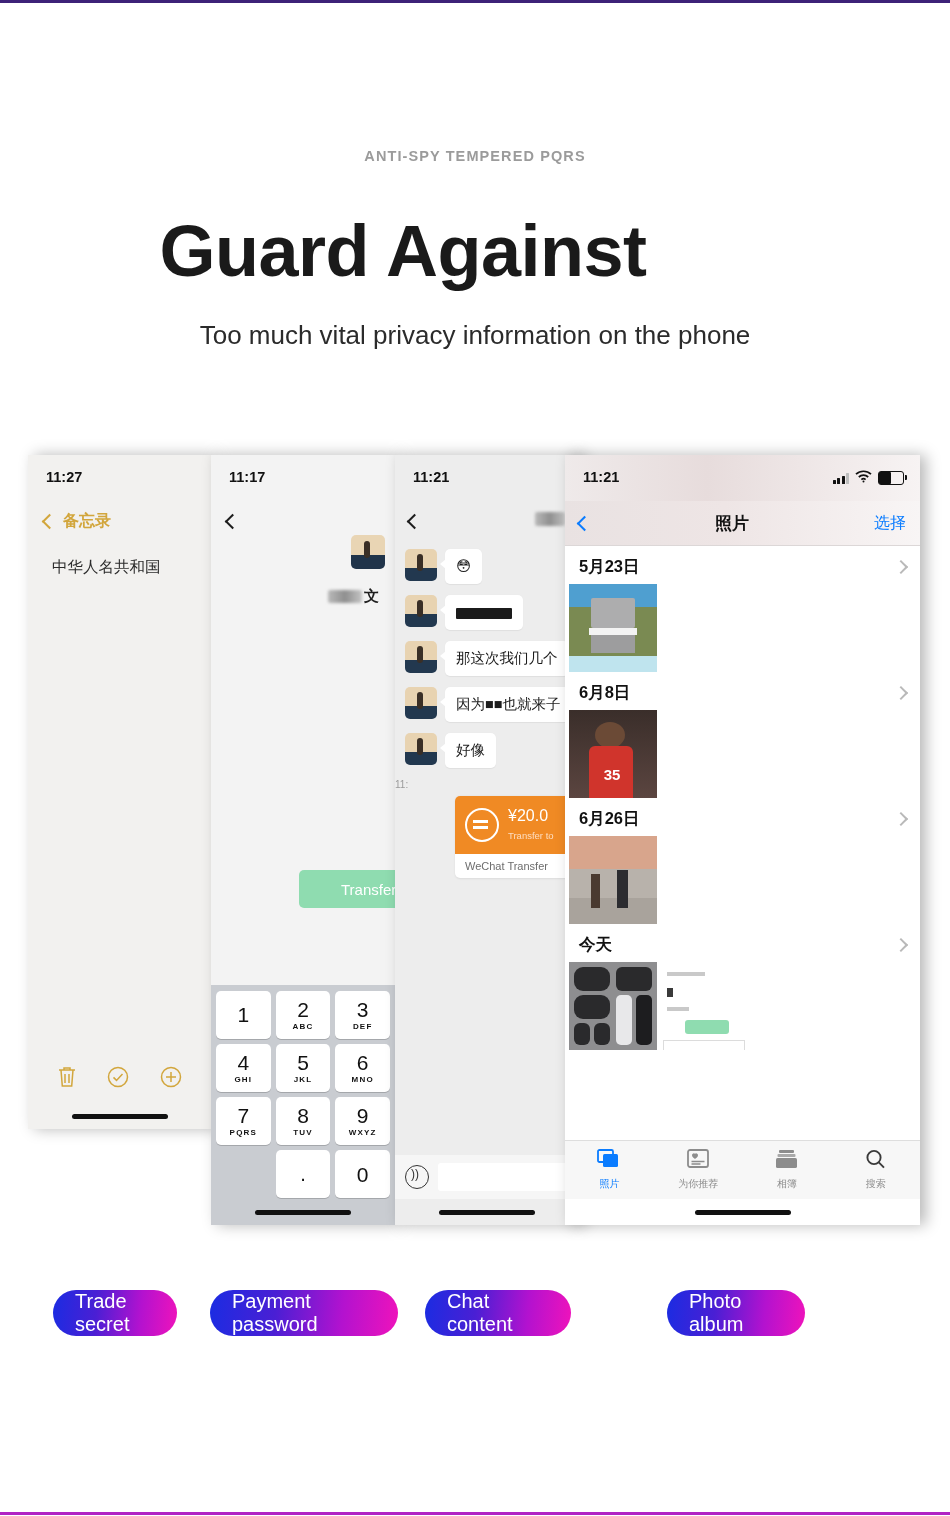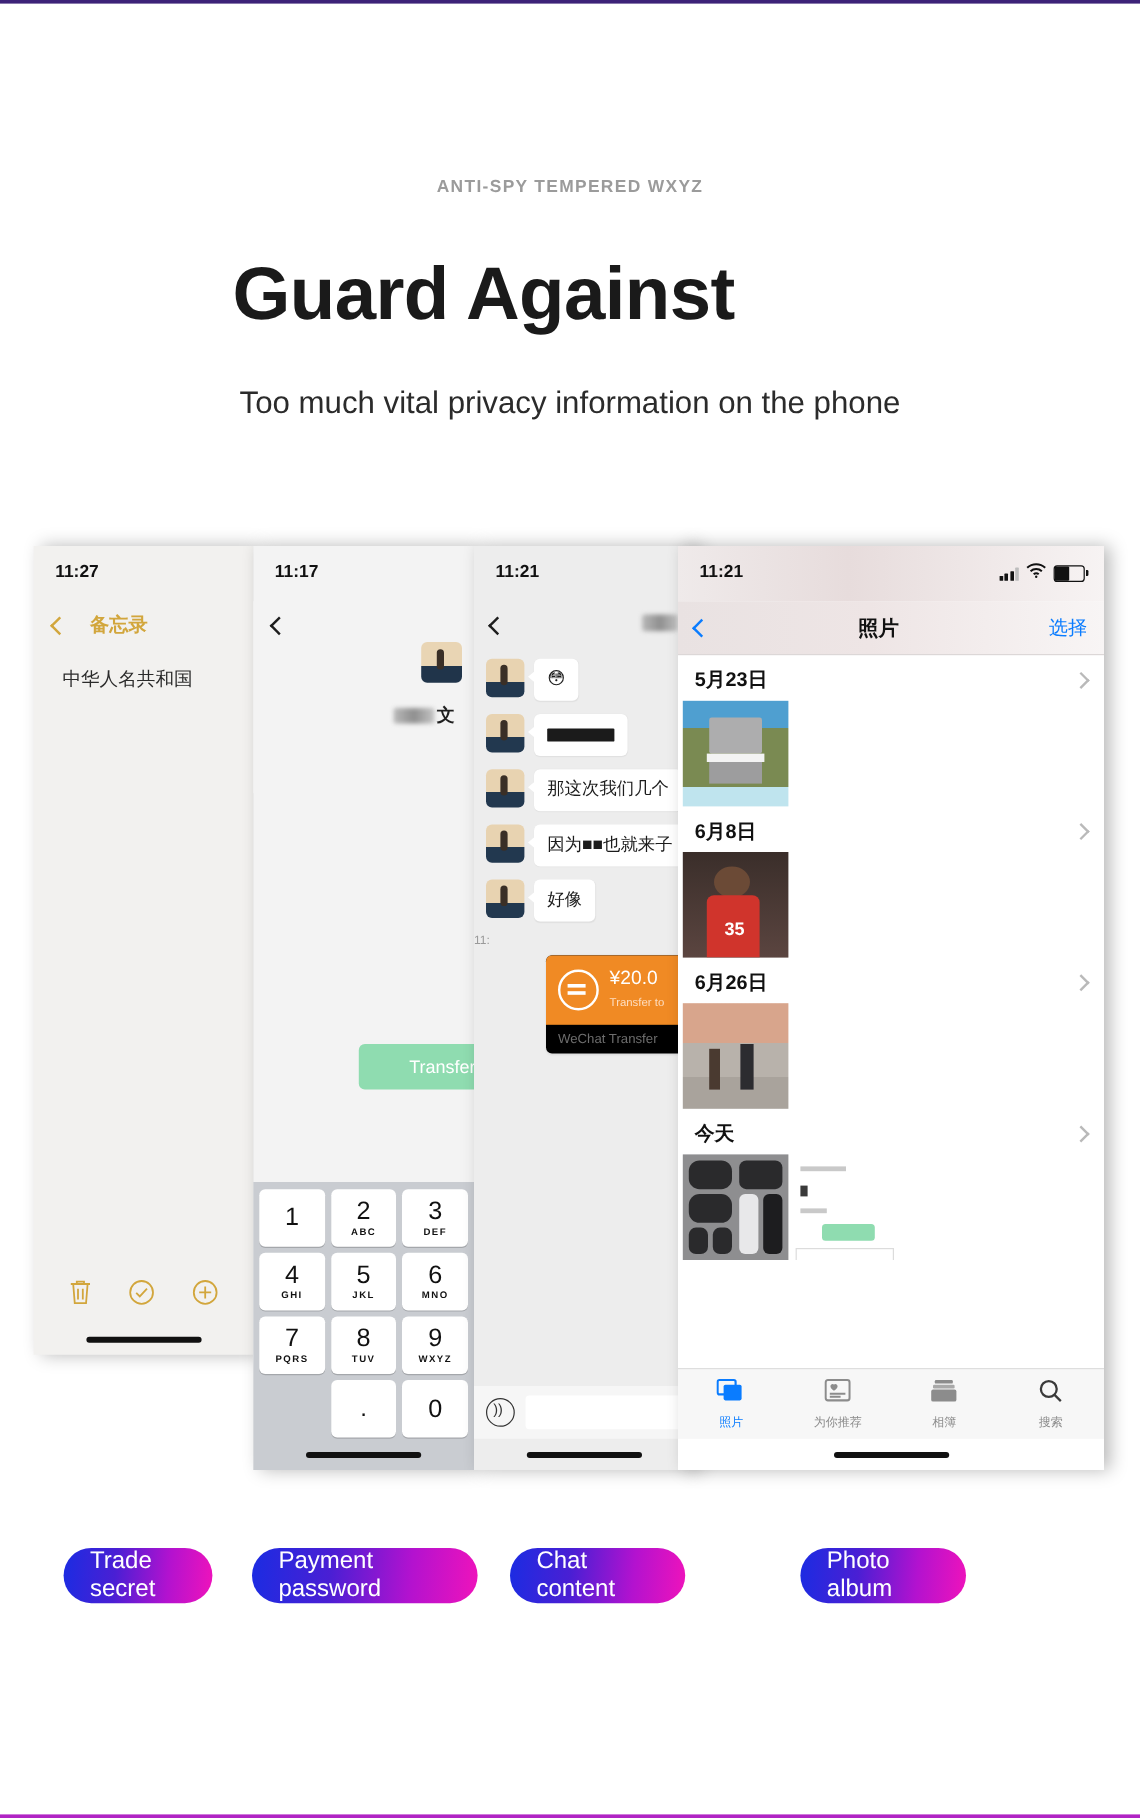--- a/index.html
+++ b/index.html
@@ -13,21 +13,21 @@
   .page-rule-top{position:absolute;left:0;top:0;width:950px;height:3px;background:#3d2278;}
   .page-rule-bottom{position:absolute;left:0;top:1512px;width:950px;height:3px;background:#b024c4;}
 
   
   .eyebrow{
     position:absolute;left:0;top:148px;width:950px;text-align:center;
     font-size:14.5px;font-weight:700;letter-spacing:1.1px;color:#9b9b9b;
   }
   .headline{
     position:absolute;left:0;top:210px;width:806px;text-align:center;
-    font-size:62px;font-weight:700;color:#1a1a1a;letter-spacing:-0.5px;
+    font-size:72px;font-weight:700;color:#1a1a1a;letter-spacing:-0.5px;
   }
   .subhead{
     position:absolute;left:0;top:320px;width:950px;text-align:center;
     font-size:26px;font-weight:400;color:#2b2b2b;
   }
 
   
   .stage{position:absolute;left:0;top:455px;width:950px;height:775px;}
   .phone{
     position:absolute;top:0;background:#f4f4f4;overflow:hidden;
@@ -45,21 +45,21 @@
   .sig i{display:block;width:3px;background:#111;border-radius:.5px;}
   .sig i:nth-child(1){height:4px;}
   .sig i:nth-child(2){height:6px;}
   .sig i:nth-child(3){height:8px;}
   .sig i:nth-child(4){height:11px;background:#bdbdbd;}
   .batt{width:24px;height:12px;border:1.5px solid #111;border-radius:3px;position:relative;}
   .batt::after{content:"";position:absolute;right:-4px;top:3px;width:2px;height:5px;background:#111;border-radius:0 1px 1px 0;}
   .batt i{display:block;width:12px;height:100%;background:#111;border-radius:1px;}
 
   
-  .nav-back{display:flex;align-items:center;gap:20px;padding:0 16px;height:40px;}
+  .nav-back{display:flex;align-items:center;gap:8px;padding:0 16px;height:40px;}
   .chev{display:inline-block;width:9px;height:9px;border-left:2.6px solid currentColor;border-bottom:2.6px solid currentColor;transform:rotate(45deg);}
   .gold{color:#d2a63c;}
   .nav-back .lbl{font-size:16px;font-weight:700;}
   .note-body{padding:14px 18px 0 24px;font-size:15.5px;color:#2b2b2b;line-height:1.6;}
   .note-tools{position:absolute;left:0;bottom:40px;width:100%;display:flex;justify-content:space-around;padding:0 14px;box-sizing:border-box;}
   .note-tools svg{display:block;}
   .home-ind{position:absolute;bottom:10px;left:50%;transform:translateX(-50%);width:96px;height:5px;border-radius:3px;background:#111;}
 
   
   .tr-top{height:160px;position:relative;background:#f3f3f3;}
@@ -93,21 +93,21 @@
   .msg{display:flex;align-items:flex-start;gap:8px;margin-bottom:11px;}
   .ava{width:32px;height:32px;border-radius:5px;flex:none;position:relative;
      background:linear-gradient(#e8d3b1 0 60%,#22384f 60% 100%);}
   .ava::after{content:"";position:absolute;left:12px;top:5px;width:6px;height:17px;background:#3a2f26;border-radius:3px;}
   .bub{position:relative;background:#fff;border-radius:5px;padding:7px 11px;font-size:14.5px;color:#1c1c1c;
      max-width:150px;line-height:1.45;box-shadow:0 .5px 1px rgba(0,0,0,.06);}
   .bub::before{content:"";position:absolute;left:-5px;top:10px;border-top:5px solid transparent;
      border-bottom:5px solid transparent;border-right:6px solid #fff;}
   .redact{display:inline-block;height:11px;background:#1b1b1b;border-radius:1px;vertical-align:middle;}
   .msg-time{font-size:10px;color:#9a9a9a;text-align:left;padding-right:14px;margin:4px 0 6px;}
-  .tr-msg{margin-left:60px;width:132px;background:#000000;border-radius:5px;overflow:hidden;box-shadow:0 .5px 2px rgba(0,0,0,.08);}
+  .tr-msg{margin-left:60px;width:132px;background:#ffffff;border-radius:5px;overflow:hidden;box-shadow:0 .5px 2px rgba(0,0,0,.08);}
   .tr-msg-top{background:#f08a24;height:58px;display:flex;align-items:center;gap:9px;padding:0 10px;}
   .tr-ic{width:30px;height:30px;border-radius:50%;border:2px solid #fff;flex:none;position:relative;}
   .tr-ic::before{content:"";position:absolute;left:6px;top:10px;width:15px;height:3px;background:#fff;}
   .tr-ic::after{content:"";position:absolute;left:6px;top:16px;width:15px;height:3px;background:#fff;}
   .tr-msg-amt{font-size:16px;color:#fff;line-height:1.15;}
   .tr-msg-sub{font-size:9.5px;color:#fdddc0;}
   .tr-msg-ft{font-size:11px;color:#6d6d6d;padding:6px 10px;}
   .chat-input{position:absolute;left:0;bottom:26px;width:100%;height:44px;background:#f6f6f6;display:flex;align-items:center;padding:0 10px;box-sizing:border-box;gap:9px;}
   .mic{width:22px;height:22px;border-radius:50%;border:1.6px solid #333;flex:none;position:relative;}
   .mic::after{content:"))";position:absolute;left:5px;top:1px;font-size:12px;color:#333;}
@@ -138,21 +138,21 @@
   .pills{position:absolute;left:0;top:1290px;width:950px;height:56px;}
   .pill{position:absolute;top:0;height:46px;border-radius:23px;display:flex;align-items:center;justify-content:center;
      color:#fff;font-size:20px;padding:0 22px;box-sizing:border-box;
      background:linear-gradient(95deg,#1b2ce2 0%,#4a1fd4 35%,#b312cf 70%,#ef13bb 100%);}
 </style>
 </head>
 <body>
 
 <div class="page-rule-top"></div>
 
-<div class="eyebrow">ANTI-SPY TEMPERED WXYZ</div>
+<div class="eyebrow">ANTI-SPY TEMPERED PQRS</div>
 <div class="headline">Guard Against</div>
 <div class="subhead">Too much vital privacy information on the phone</div>
 
 <div class="stage">
 
   <div class="phone" id="p1">
     <div class="statusbar">
       <div class="clock">11:27</div>
     </div>
     <div class="nav-back gold">

